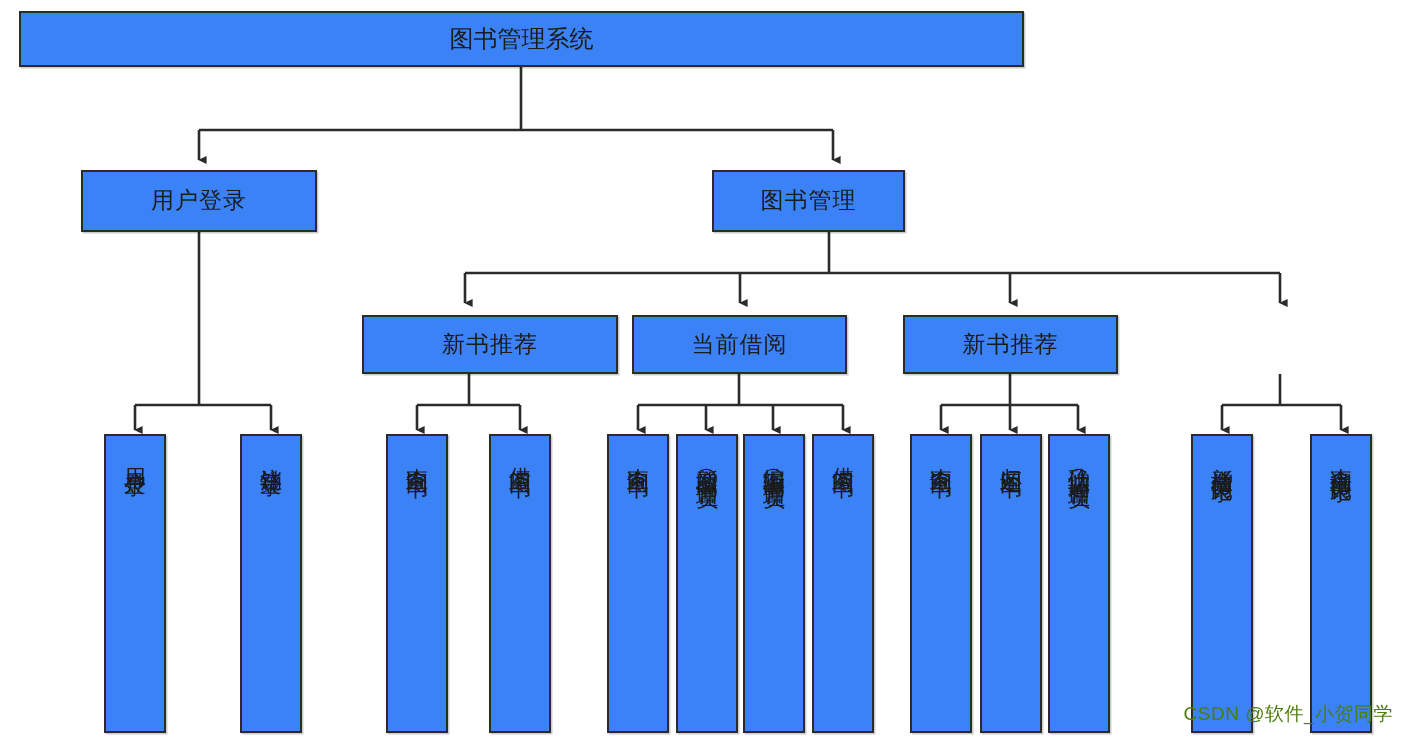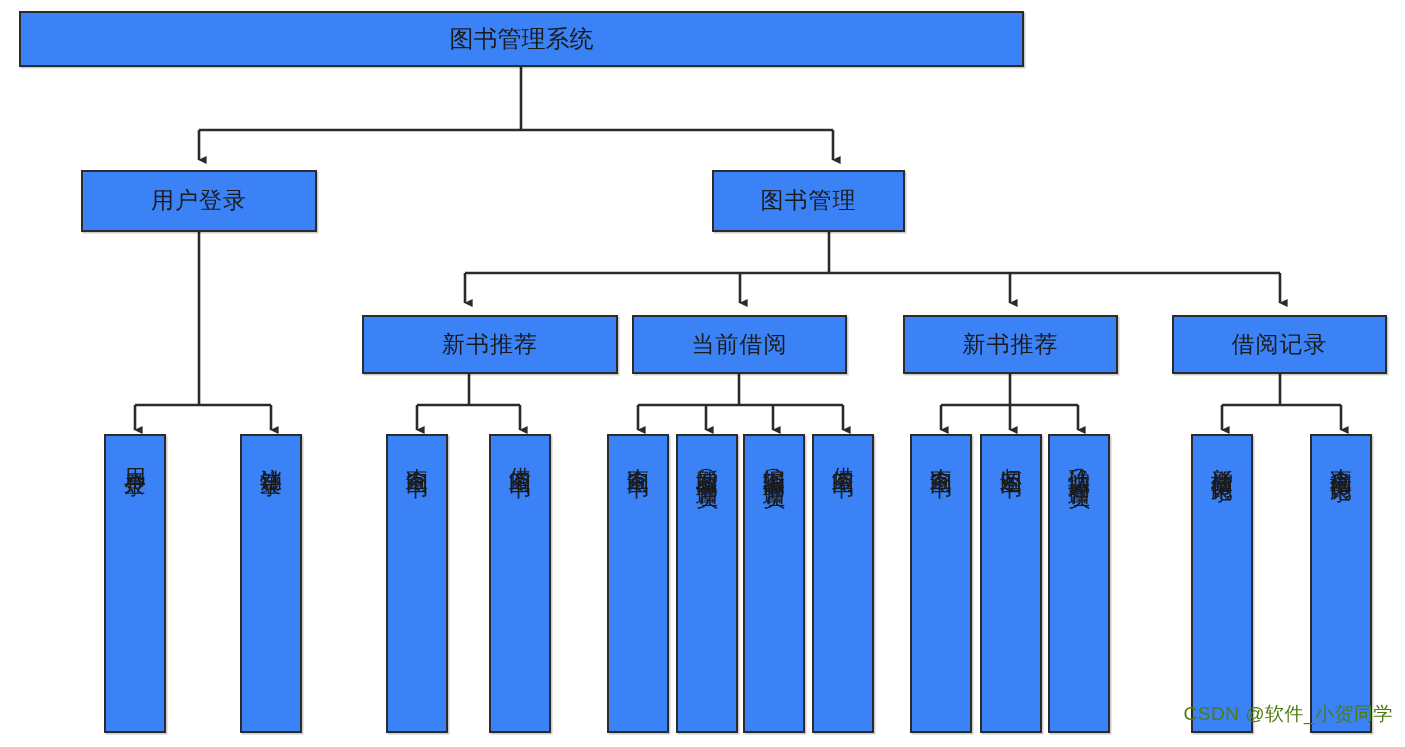--- a/index.html
+++ b/index.html
@@ -138,23 +138,20 @@
 
   <div class="node h" style="left:362px; top:315px; width:256px; height:59px;">
     <span>新书推荐</span>
   </div>
   <div class="node h" style="left:632px; top:315px; width:215px; height:59px;">
     <span>当前借阅</span>
   </div>
   <div class="node h" style="left:903px; top:315px; width:215px; height:59px;">
     <span>新书推荐</span>
   </div>
-  <div class="node h" style="left:1172px; top:315px; width:215px; height:59px;">
-    <span>借阅记录</span>
-  </div>
 
   <div class="node leaf" style="left:104px; top:434px; width:62px; height:299px;">
     <span class="vtext">用户登录</span>
   </div>
   <div class="node leaf" style="left:240px; top:434px; width:62px; height:299px;">
     <span class="vtext">注销登录</span>
   </div>
 
   <div class="node leaf" style="left:386px; top:434px; width:62px; height:299px;">
     <span class="vtext">查询图书</span>

